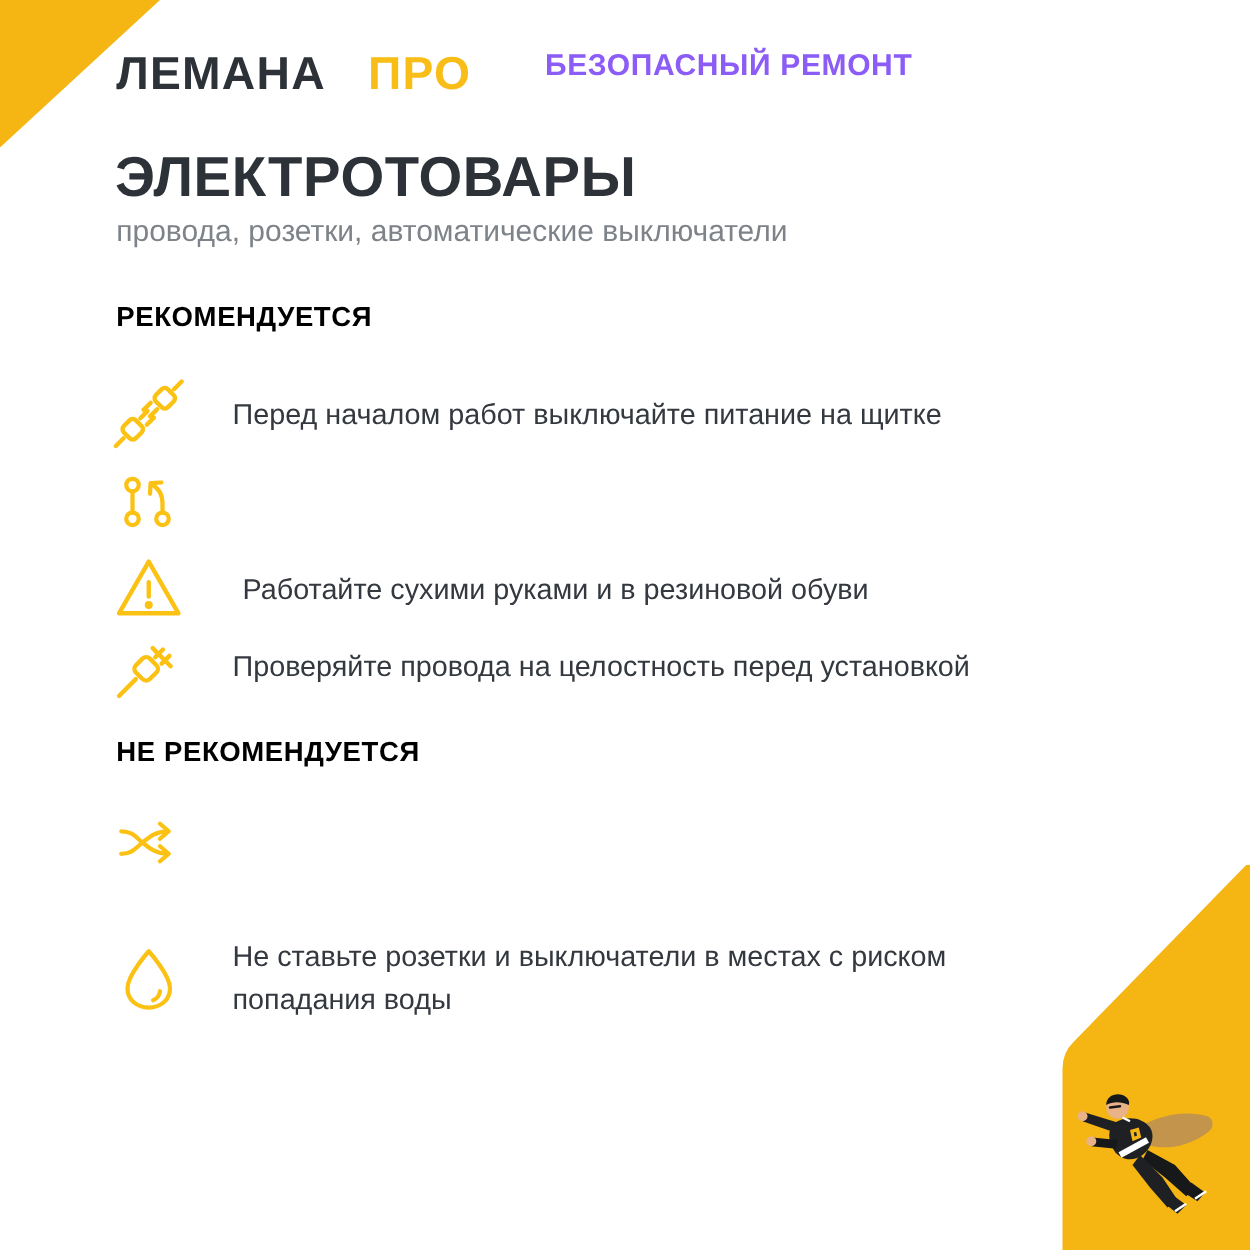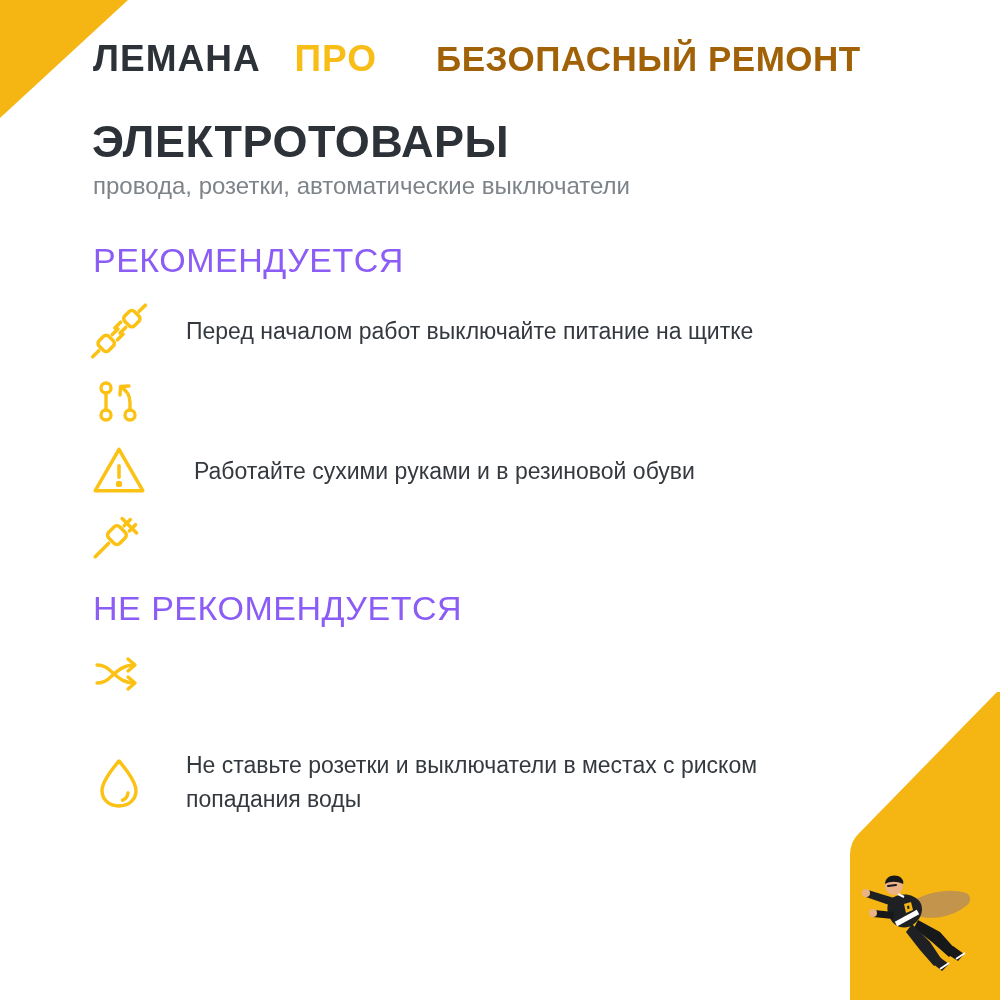--- a/index.html
+++ b/index.html
@@ -26,36 +26,36 @@
   }
   
   .logo{
     position:absolute;left:93px;top:38px;
     font-size:37px;font-weight:900;letter-spacing:1px;
     color:#2C3238;white-space:nowrap;text-align:center;
   }
   .logo .accent{color:#F8BE17;}
   .campaign{
     position:absolute;left:436px;top:39px;
-    font-size:35px;font-weight:900;letter-spacing:0.5px;
-    color:#a16207;white-space:nowrap;
+    font-size:24px;font-weight:900;letter-spacing:0.5px;
+    color:#8b5cf6;white-space:nowrap;
   }
   .page-title{
     position:absolute;left:92px;top:116px;
     font-size:45px;font-weight:900;letter-spacing:0.5px;
     color:#2C3238;white-space:nowrap;
   }
   .page-subtitle{
     position:absolute;left:93px;top:172px;
     font-size:24px;font-weight:400;color:#7D8388;white-space:nowrap;
   }
   .section-heading{
     position:absolute;left:93px;
-    font-size:34px;font-weight:400;letter-spacing:0.5px;
-    color:#8b5cf6;white-space:nowrap;
+    font-size:22px;font-weight:700;letter-spacing:0.5px;
+    color:#000000;white-space:nowrap;
   }
   .h-rec{top:241px;}
   .h-norec{top:589px;}
   
   .row{
     position:absolute;left:88px;width:840px;
     display:flex;align-items:center;gap:36px;
   }
   .icon-box{
     flex:0 0 62px;width:62px;height:62px;
@@ -176,20 +176,21 @@
   <div class="row r4">
     <div class="icon-box">
       <svg width="62" height="62" viewBox="0 0 60 60" fill="none" stroke="#FBC113" stroke-width="3.4" stroke-linecap="round" stroke-linejoin="round">
         <rect x="20.4" y="24.4" width="15.2" height="15.2" rx="4" transform="rotate(45 28 32)"></rect>
         <path d="M35,23 L41,17"></path>
           <path d="M40,28 L46,22"></path>
         <path d="M33,16 L47,30"></path>
         <path d="M20,40 L7,53"></path>
       </svg>
     </div>
+    <div class="row-text">Проверяйте провода на целостность перед установкой</div>
   </div>
 
   <div class="section-heading h-norec">НЕ РЕКОМЕНДУЕТСЯ</div>
 
   <div class="row r5 row5">
     <div class="icon-box">
       <svg width="60" height="60" viewBox="0 0 60 60" fill="none" stroke="#FBC113" stroke-width="3.4" stroke-linecap="round" stroke-linejoin="round">
         <path d="M8,22 C17,22 20,27 25,31 C31,36 36,40 45,40"></path>
         <path d="M8,40 C17,40 20,35 25,31 C31,26 36,22 45,22"></path>
         <path d="M39,16 L46,22 L39,28"></path>

